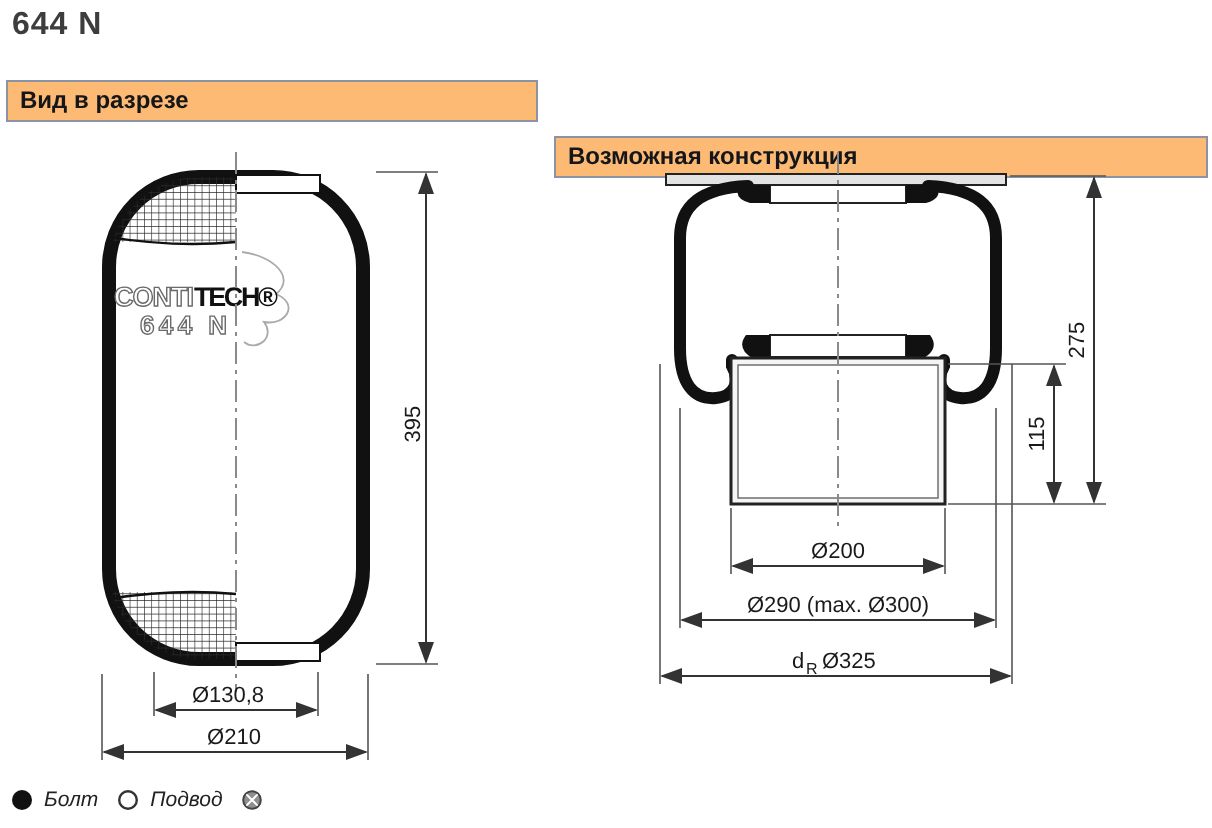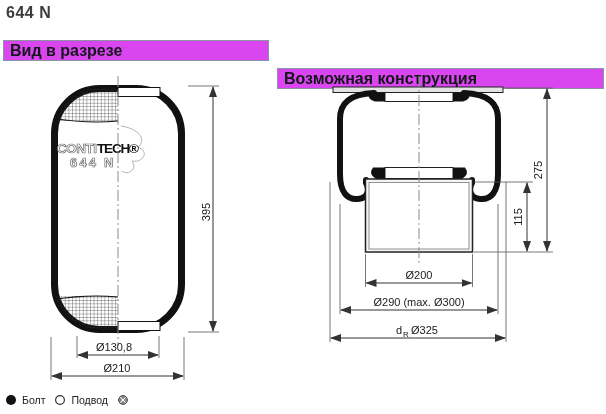--- a/index.html
+++ b/index.html
@@ -8,38 +8,38 @@
     background:#ffffff;
     font-family:"Liberation Sans", sans-serif;
     color:#1a1a1a;
   }
   .page-title{
     position:absolute;left:6px;top:4px;
     font-size:16px;font-weight:bold;color:#3d3d3d;letter-spacing:0.5px;
   }
   .panel-header{
     position:absolute;top:40px;height:19px;
-    background:#d946ef;border:1px solid #8b94a5;
-    font-size:16px;font-weight:bold;color:#14161a;
+    background:#fdba74;border:1px solid #8b94a5;
+    font-size:12px;font-weight:bold;color:#14161a;
     line-height:19px;padding-left:6px;box-sizing:content-box;
   }
   .panel-header.left{left:3px;width:258px;}
   .panel-header.right{left:277px;width:319px;margin-top:28px;}
   svg{position:absolute;overflow:visible;}
   svg text{font-family:"Liberation Sans", sans-serif;fill:#1a1a1a;}
   .dim{stroke:#333;stroke-width:1;fill:none;}
   .ext{stroke:#555;stroke-width:0.8;fill:none;}
   .thick{stroke:#111;fill:none;}
   .cl{stroke:#8a8a8a;stroke-width:1;stroke-dasharray:11 3 2 3;fill:none;}
   .dimtxt{font-size:11px;}
   .legend{
     position:absolute;left:5px;top:392px;height:16px;
     display:flex;align-items:center;font-size:10.5px;color:#222;
   }
-  .leg-item{display:flex;align-items:flex-start;margin-right:9px;}
+  .leg-item{display:flex;align-items:flex-start;margin-right:9px;font-style:italic;}
   .leg-item svg{position:static;margin-right:5px;flex:none;}
   .logo-outline{fill:#ffffff;stroke:#6a6a6a;stroke-width:0.7;font-weight:bold;}
   .logo-solid{fill:#111;font-weight:bold;}
 </style>
 </head>
 <body>
 
 <div class="page-title">644 N</div>
 
 <div class="panel-header left">

